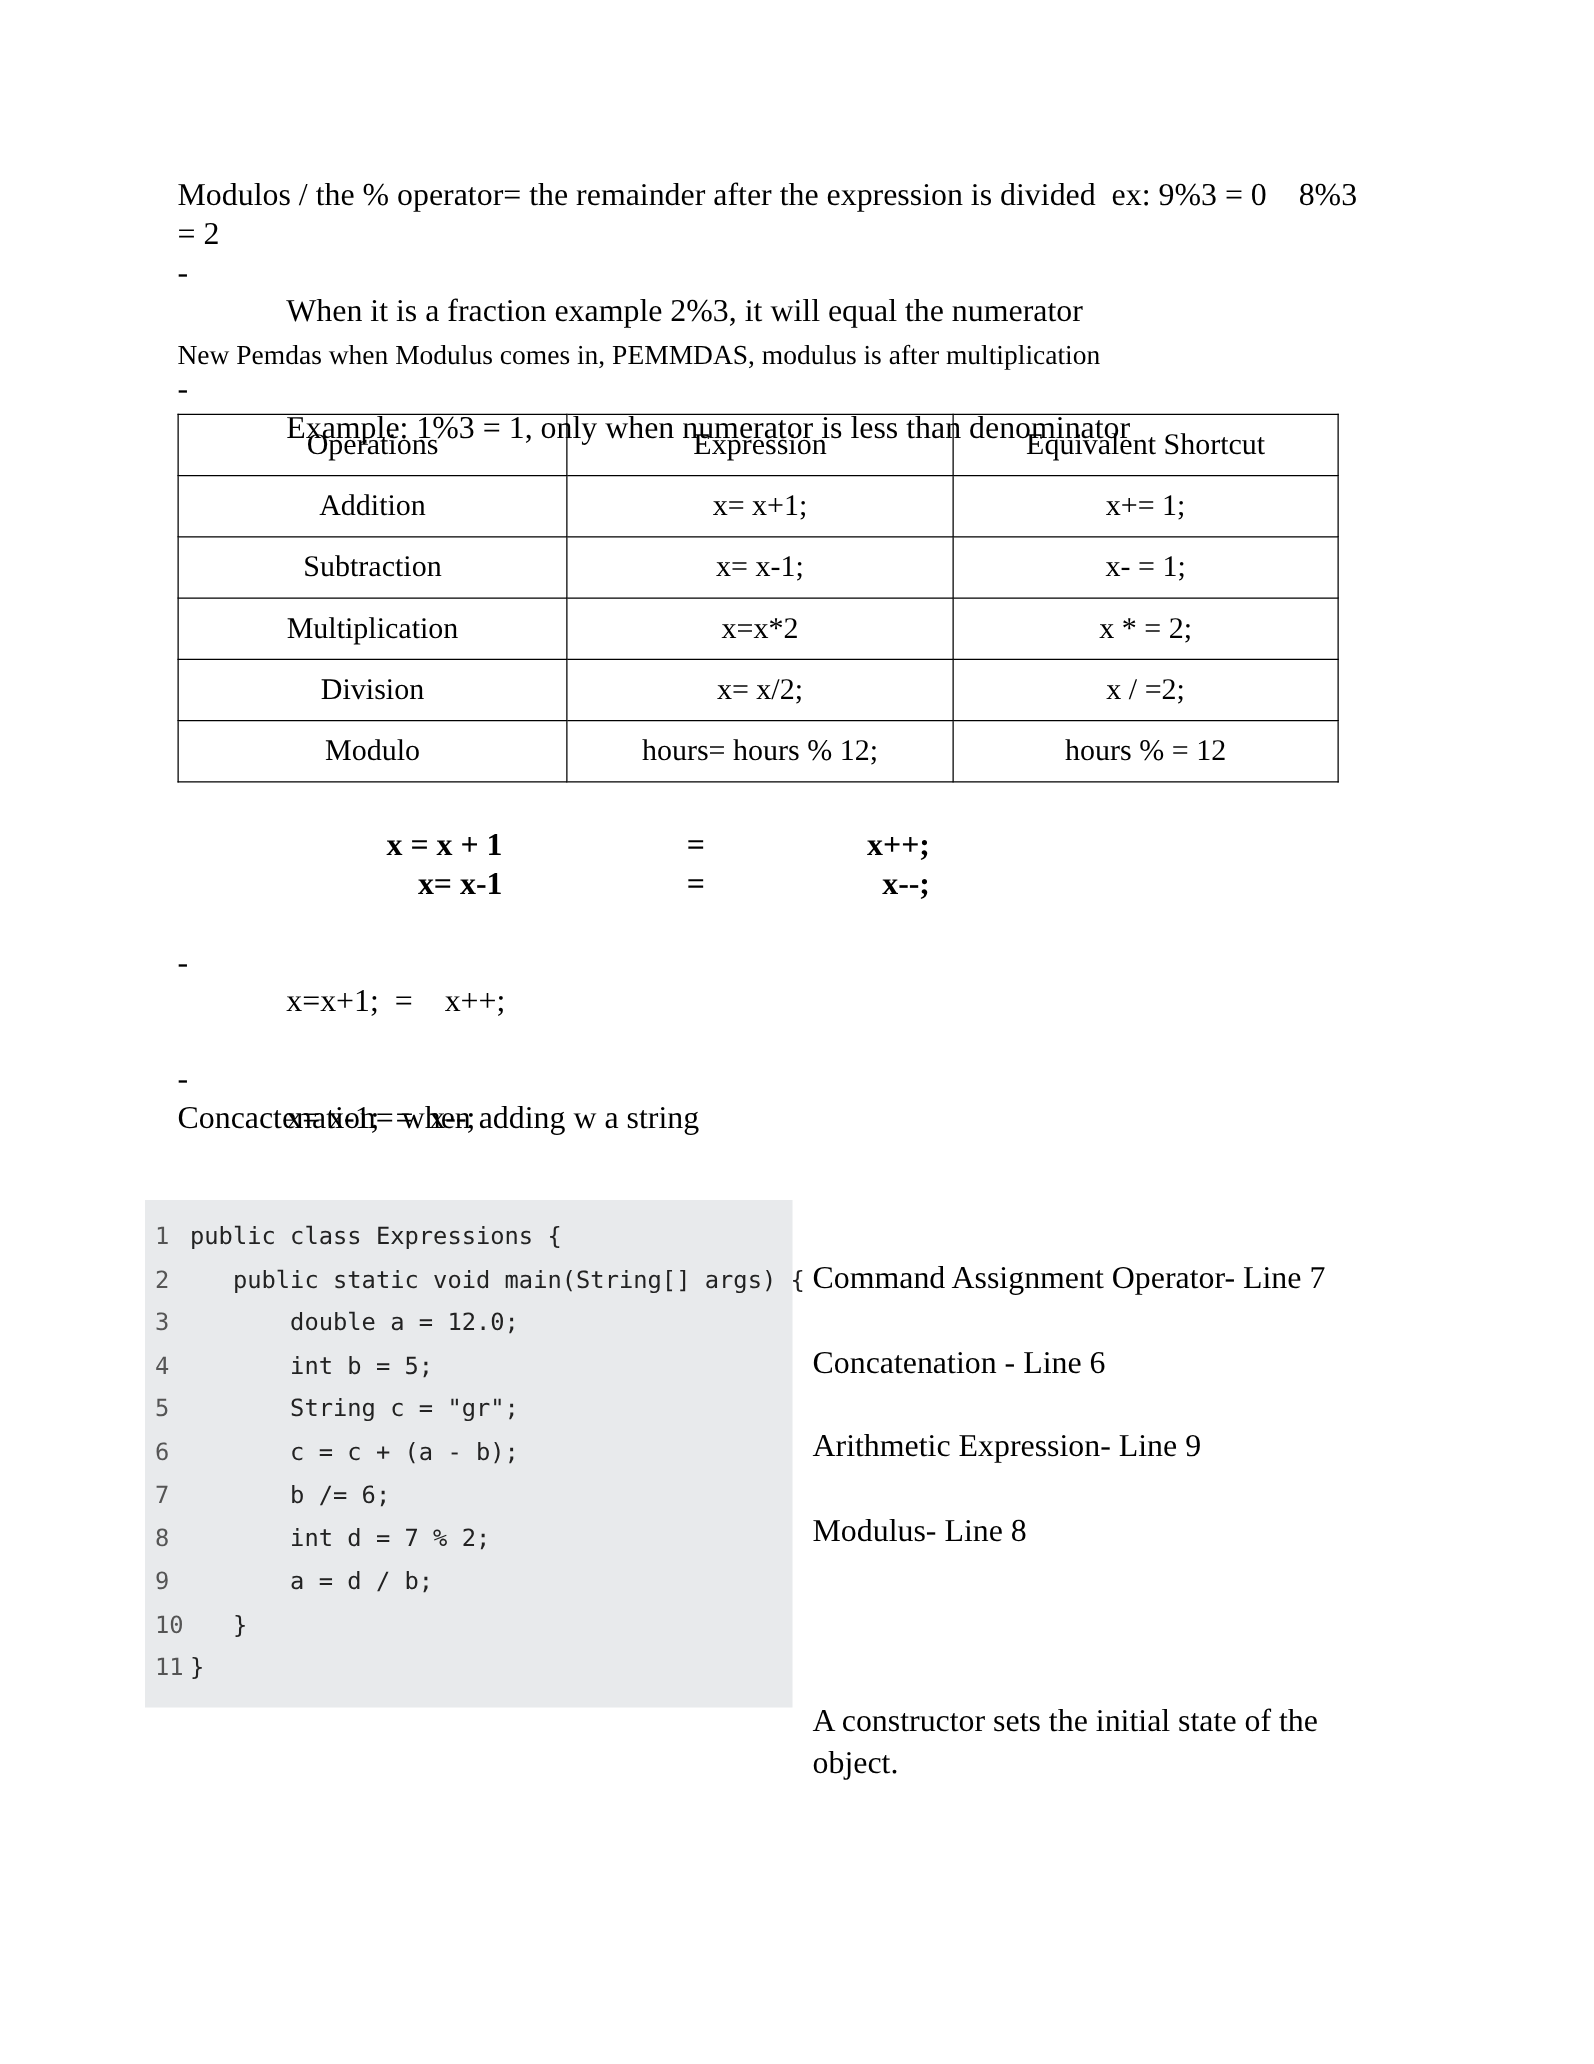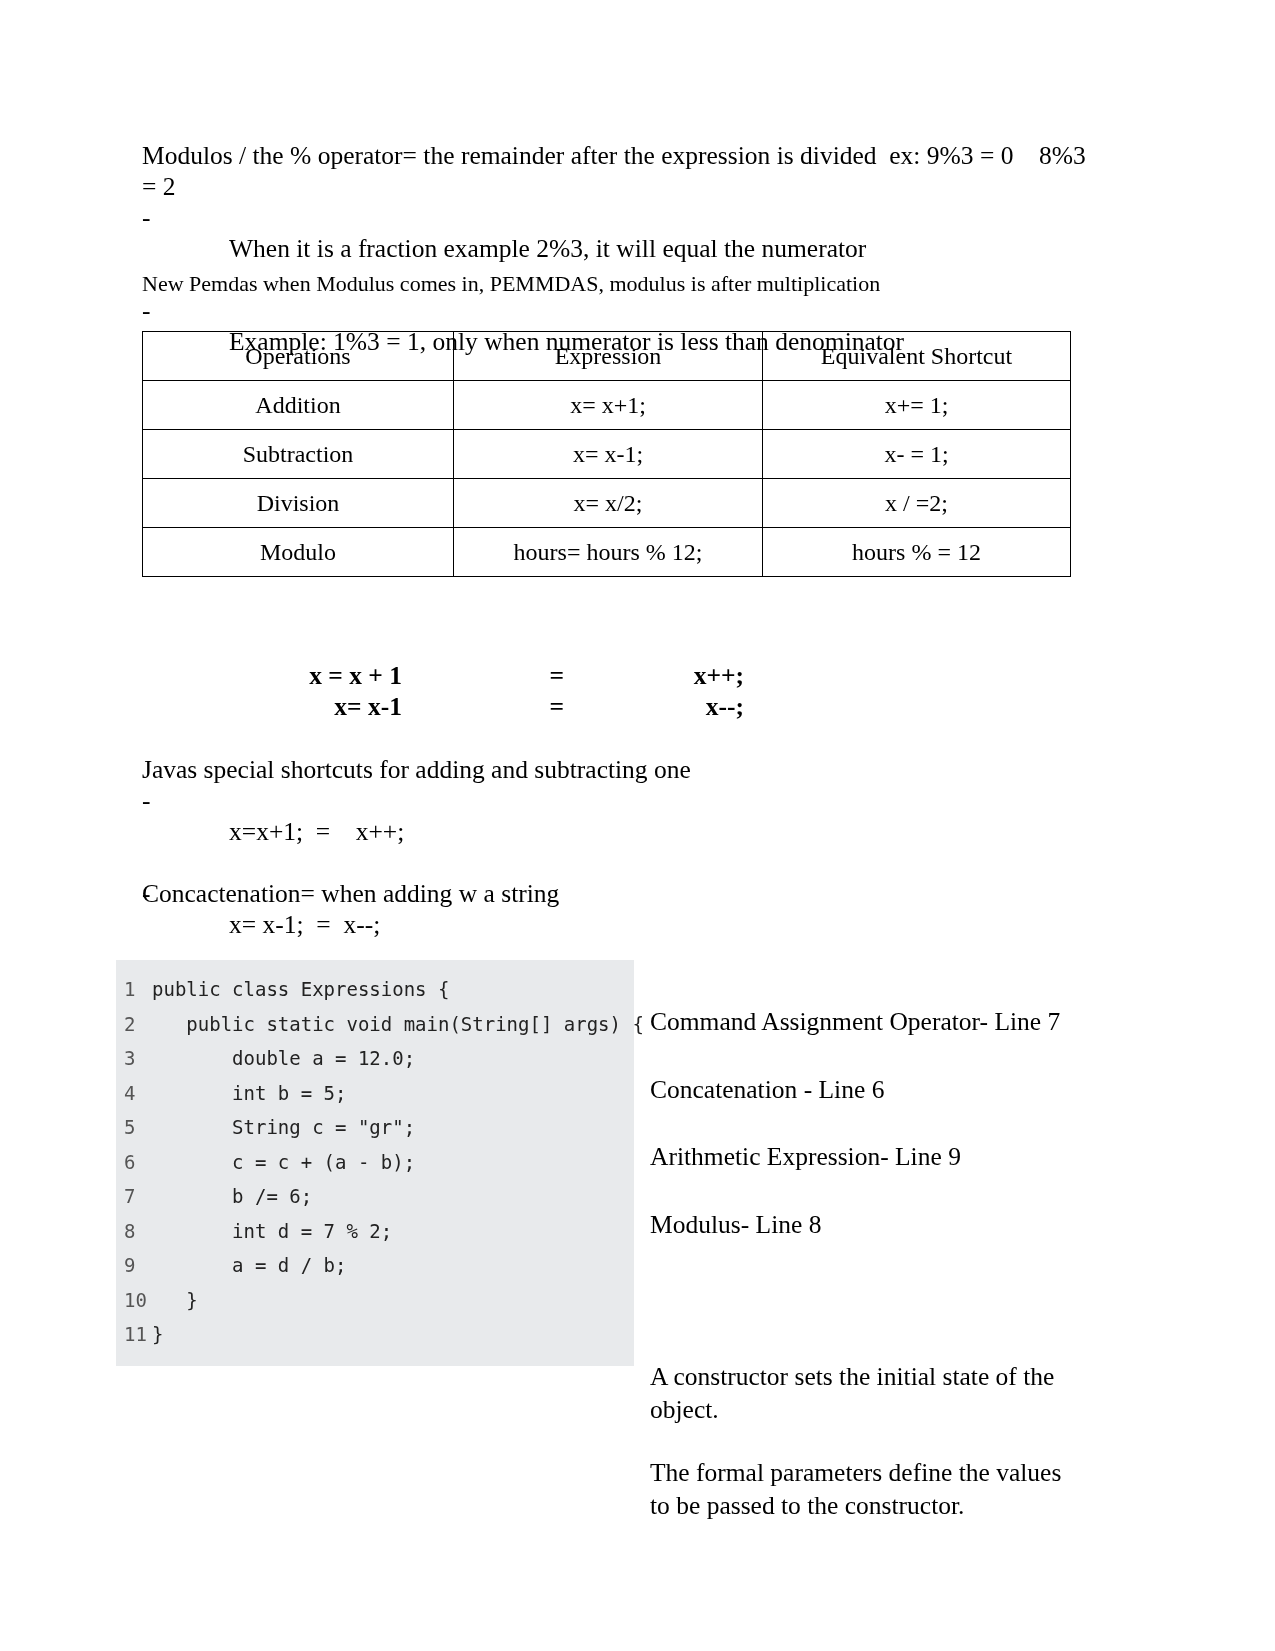--- a/index.html
+++ b/index.html
@@ -204,20 +204,25 @@
         <td>Addition</td>
         <td>x= x+1;</td>
         <td>x+= 1;</td>
       </tr>
       <tr>
         <td>Subtraction</td>
         <td>x= x-1;</td>
         <td>x- = 1;</td>
       </tr>
       <tr>
+        <td>Multiplication</td>
+        <td>x=x*2</td>
+        <td>x * = 2;</td>
+      </tr>
+      <tr>
         <td>Division</td>
         <td>x= x/2;</td>
         <td>x / =2;</td>
       </tr>
       <tr>
         <td>Modulo</td>
         <td>hours= hours % 12;</td>
         <td>hours % = 12</td>
       </tr>
     </tbody>
@@ -230,21 +235,20 @@
       <span class="rhs">x++;</span>
     </div>
     <div class="bold-row">
       <span class="lhs">x= x-1</span>
       <span class="eq">=</span>
       <span class="rhs">x--;</span>
     </div>
   </div>
 
   <div class="shortcuts">
-    <div class="para">Javas special shortcuts for adding and subtracting one</div>
     <ul class="bullets">
       <li class="bullet">
         <span class="dash">-</span><span>x=x+1;  =    x++;</span>
       </li>
       <li class="bullet">
         <span class="dash">-</span><span>x= x-1;  =  x--;</span>
       </li>
     </ul>
   </div>
 
@@ -298,16 +302,15 @@
   </div>
 
   <div class="notes">
     <div class="note-line">Command Assignment Operator- Line 7</div>
     <div class="note-line">Concatenation - Line 6</div>
     <div class="note-line">Arithmetic Expression- Line 9</div>
     <div class="note-line">Modulus- Line 8</div>
     <div class="gap-a"></div>
     <div class="note-para">A constructor sets the initial state of the object.</div>
     <div class="gap-b"></div>
-    <div class="note-para">The formal parameters define the values to be passed to the constructor.</div>
   </div>
 
 </div>
 
 </body></html>

